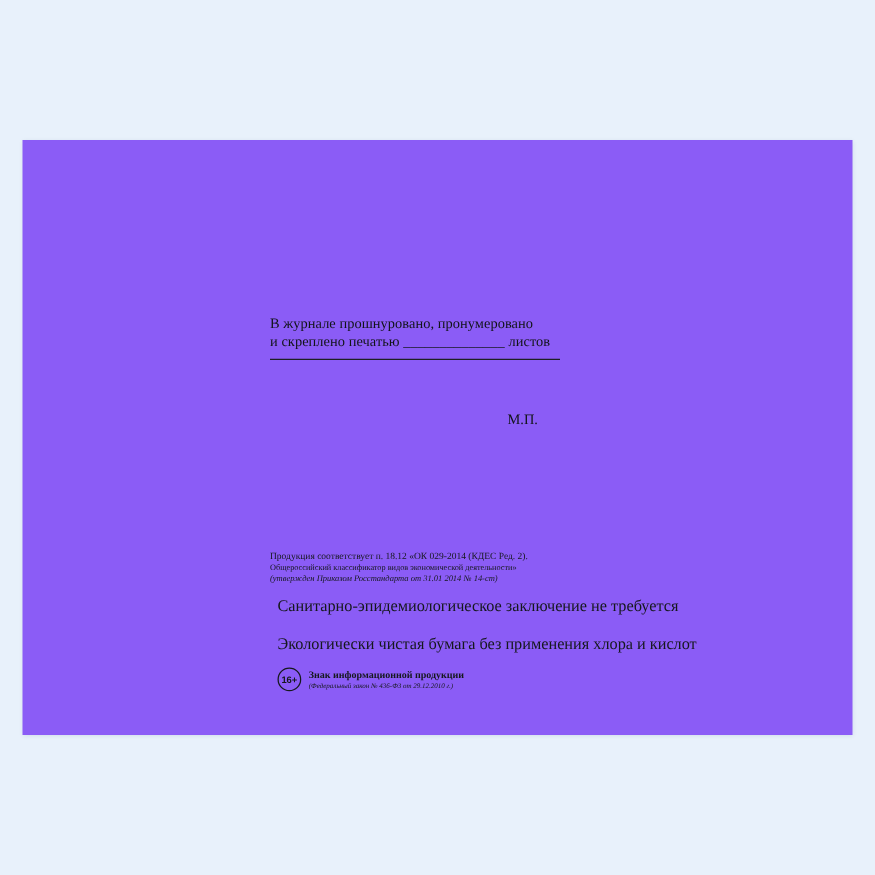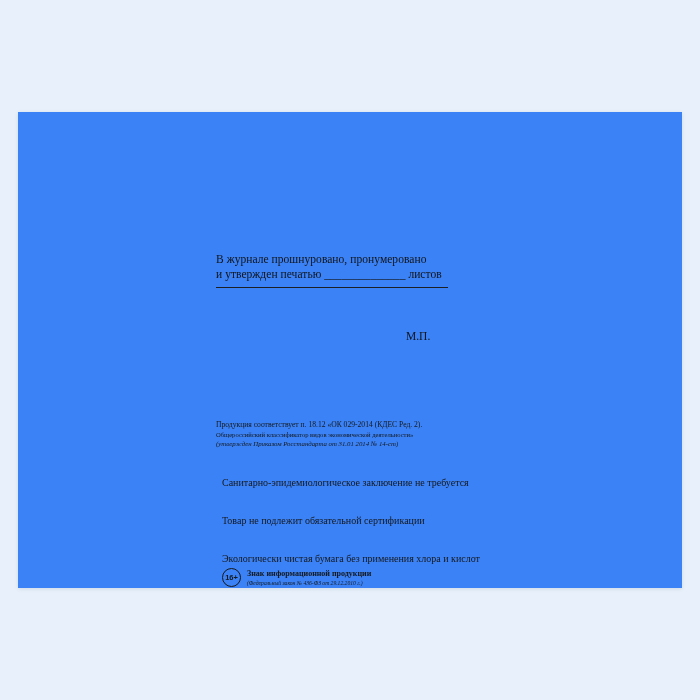--- a/index.html
+++ b/index.html
@@ -17,21 +17,21 @@
     position: relative;
     width: 700px;
     height: 700px;
   }
   .page {
     position: absolute;
     left: 18px;
     top: 112px;
     width: 664px;
     height: 476px;
-    background: #3b82f6;
+    background: #8b5cf6;
     box-shadow: 0 1px 4px rgba(20, 50, 90, 0.12);
   }
   .page-inner {
     position: absolute;
     inset: 0;
   }
   
   .top-block {
     position: absolute;
     left: 198px;
@@ -56,21 +56,21 @@
     left: 388px;
     top: 218px;
     font-size: 11.5px;
     color: #111418;
     text-align: right;
   }
   
   .bottom-block {
     position: absolute;
     left: 198px;
-    top: 308px;
+    top: 328px;
     width: 330px;
   }
   .bb-line {
     font-size: 7.6px;
     line-height: 10px;
     color: #15181c;
     white-space: nowrap;
   }
   .bb-line.small {
     font-size: 6.6px;
@@ -81,32 +81,31 @@
     font-size: 6.8px;
     line-height: 9px;
   }
   .bb-gap {
     height: 10px;
   }
   .bb-gap-lg {
     height: 12px;
   }
   .bb-stmt {
-    font-size: 10px;
+    font-size: 13px;
     line-height: 10px;
     color: #15181c;
     white-space: nowrap;
     padding-left: 6px;
-    margin-top: 18px;
   }
   
   .age-row {
     display: flex;
     align-items: center;
-    margin-top: 4px;
+    margin-top: 14px;
     padding-left: 6px;
   }
   .age-badge {
     width: 17px;
     height: 17px;
     border: 1.3px solid #15181c;
     border-radius: 50%;
     display: flex;
     align-items: center;
     justify-content: center;
@@ -137,36 +136,35 @@
 </style>
 </head>
 <body>
 
 <div class="stage">
   <div class="page">
     <div class="page-inner">
 
       <div class="top-block">
         <div class="line">В журнале прошнуровано, пронумеровано</div>
-        <div class="line">и утвержден печатью ______________ листов</div>
+        <div class="line">и скреплено печатью ______________ листов</div>
         <div class="line rule"></div>
       </div>
 
       <div class="mp">М.П.</div>
 
       <div class="bottom-block">
         <div class="bb-line">Продукция соответствует п. 18.12 «ОК 029-2014 (КДЕС Ред. 2).</div>
         <div class="bb-line small">Общероссийский классификатор видов экономической деятельности»</div>
         <div class="bb-line italic">(утвержден Приказом Росстандарта от 31.01 2014 № 14-ст)</div>
 
         <div class="bb-gap-lg"></div>
         <div class="bb-stmt">Санитарно-эпидемиологическое заключение не требуется</div>
 
         <div class="bb-gap"></div>
-        <div class="bb-stmt">Товар не подлежит обязательной сертификации</div>
 
         <div class="bb-gap"></div>
         <div class="bb-stmt">Экологически чистая бумага без применения хлора и кислот</div>
 
         <div class="age-row">
           <div class="age-badge">16+</div>
           <div class="age-texts">
             <div class="age-title">Знак информационной продукции</div>
             <div class="age-sub">(Федеральный закон № 436-ФЗ от 29.12.2010 г.)</div>
           </div>

